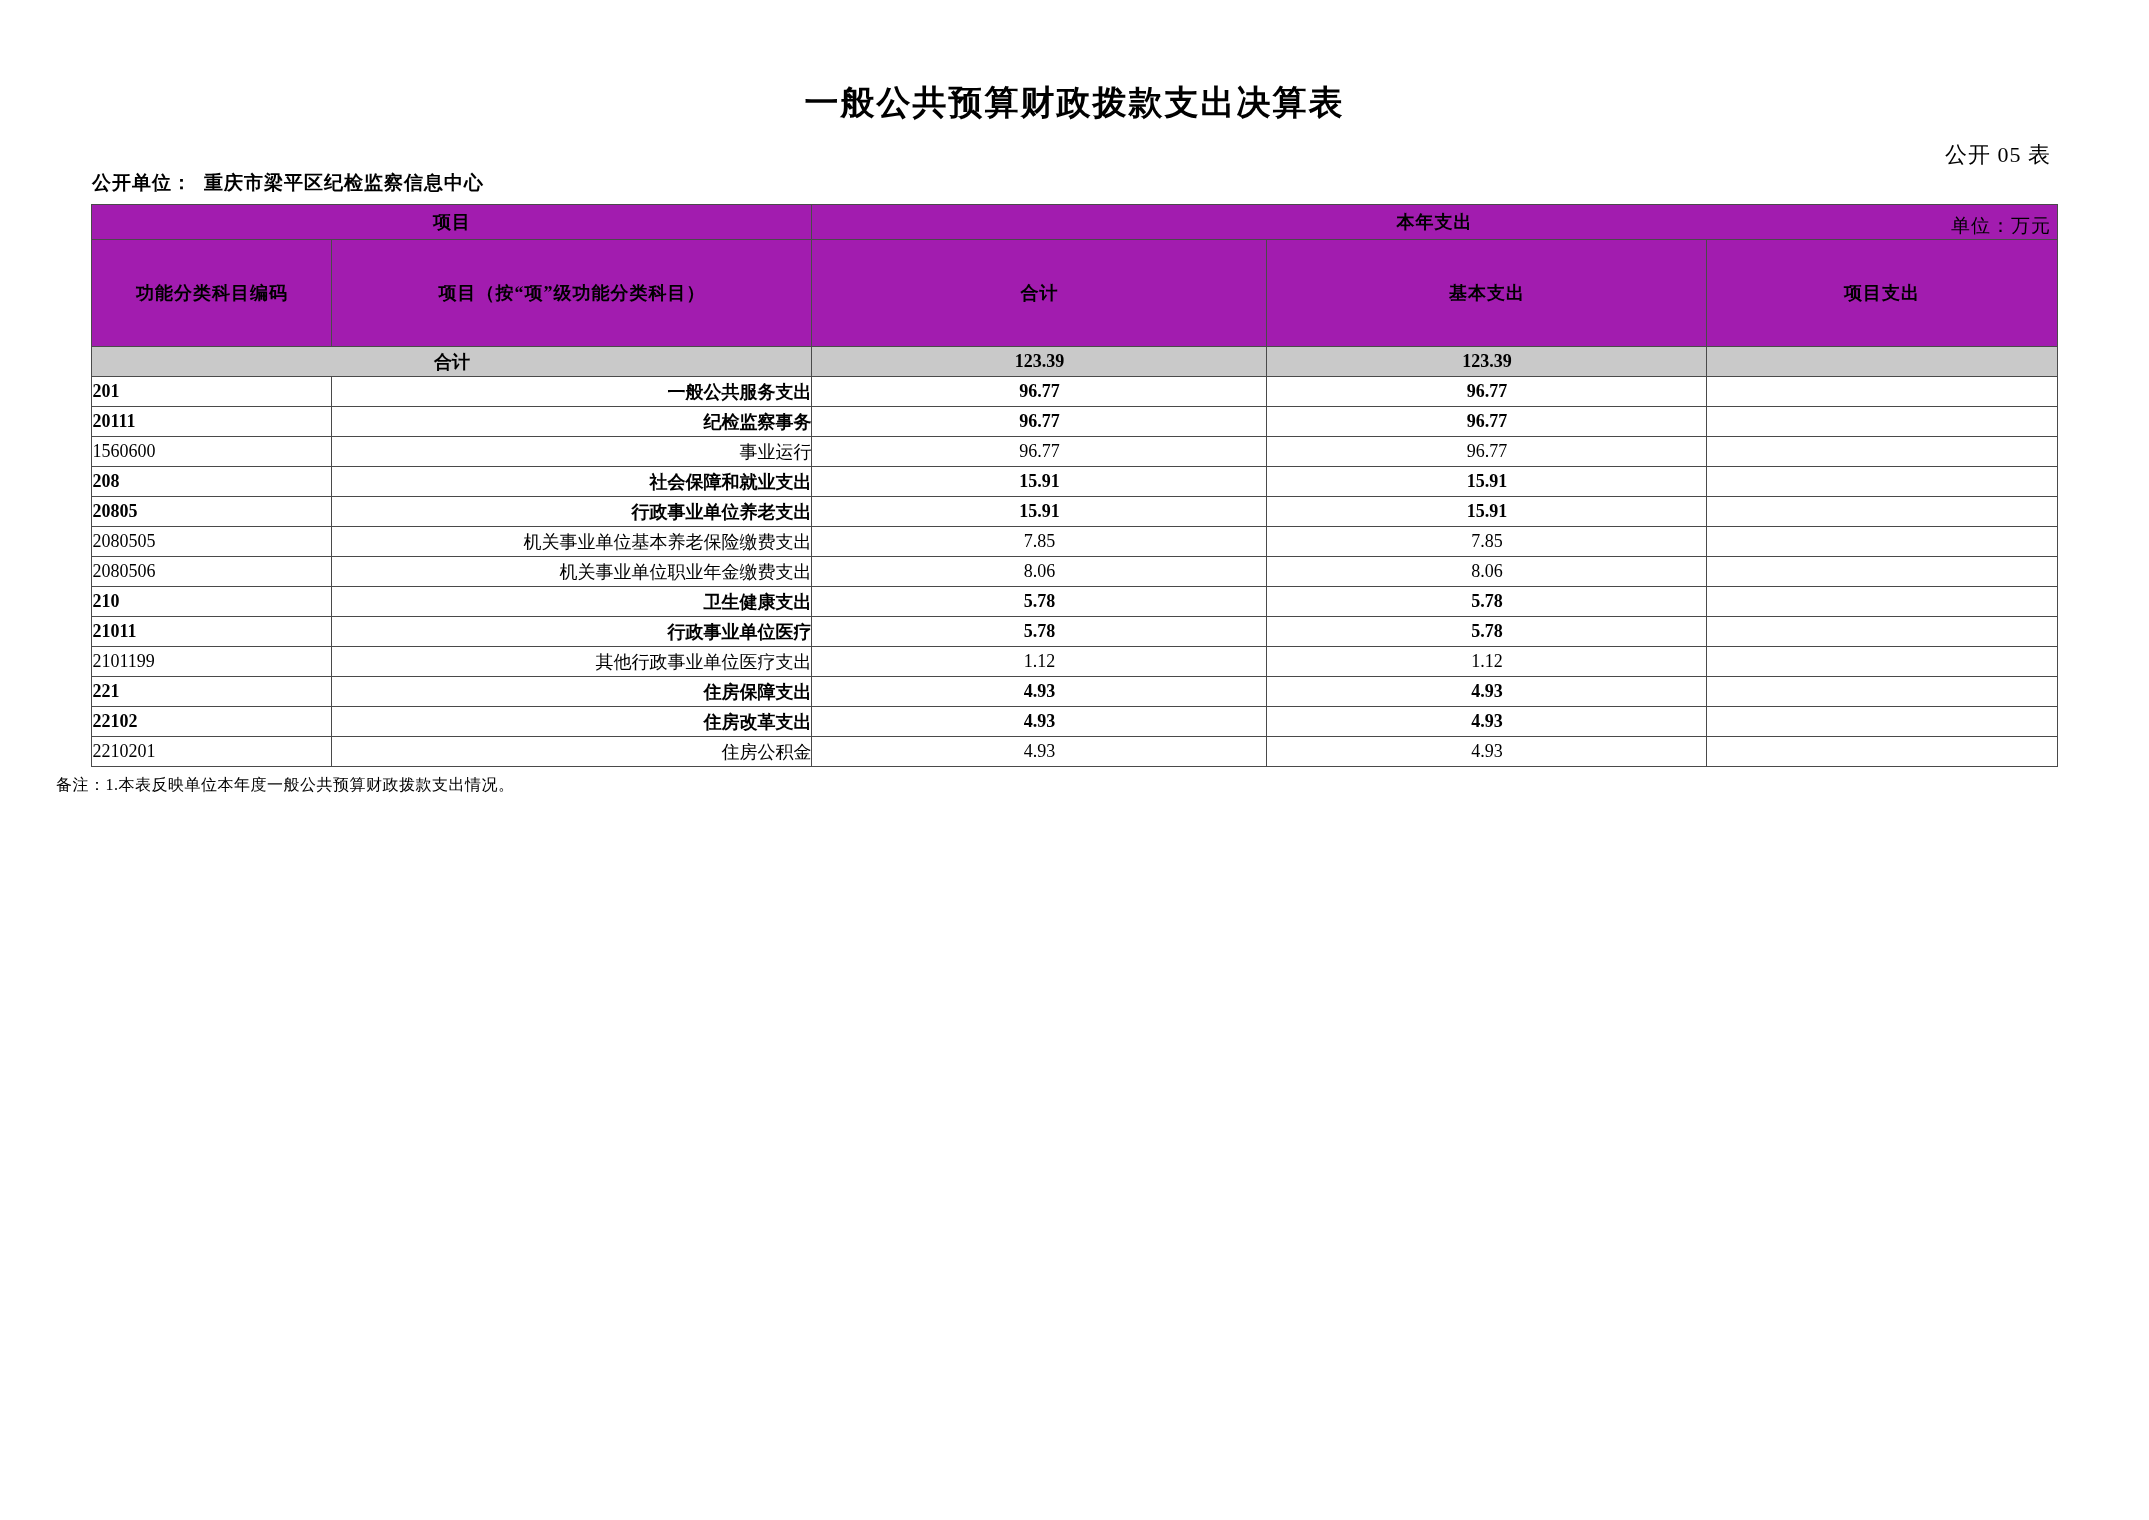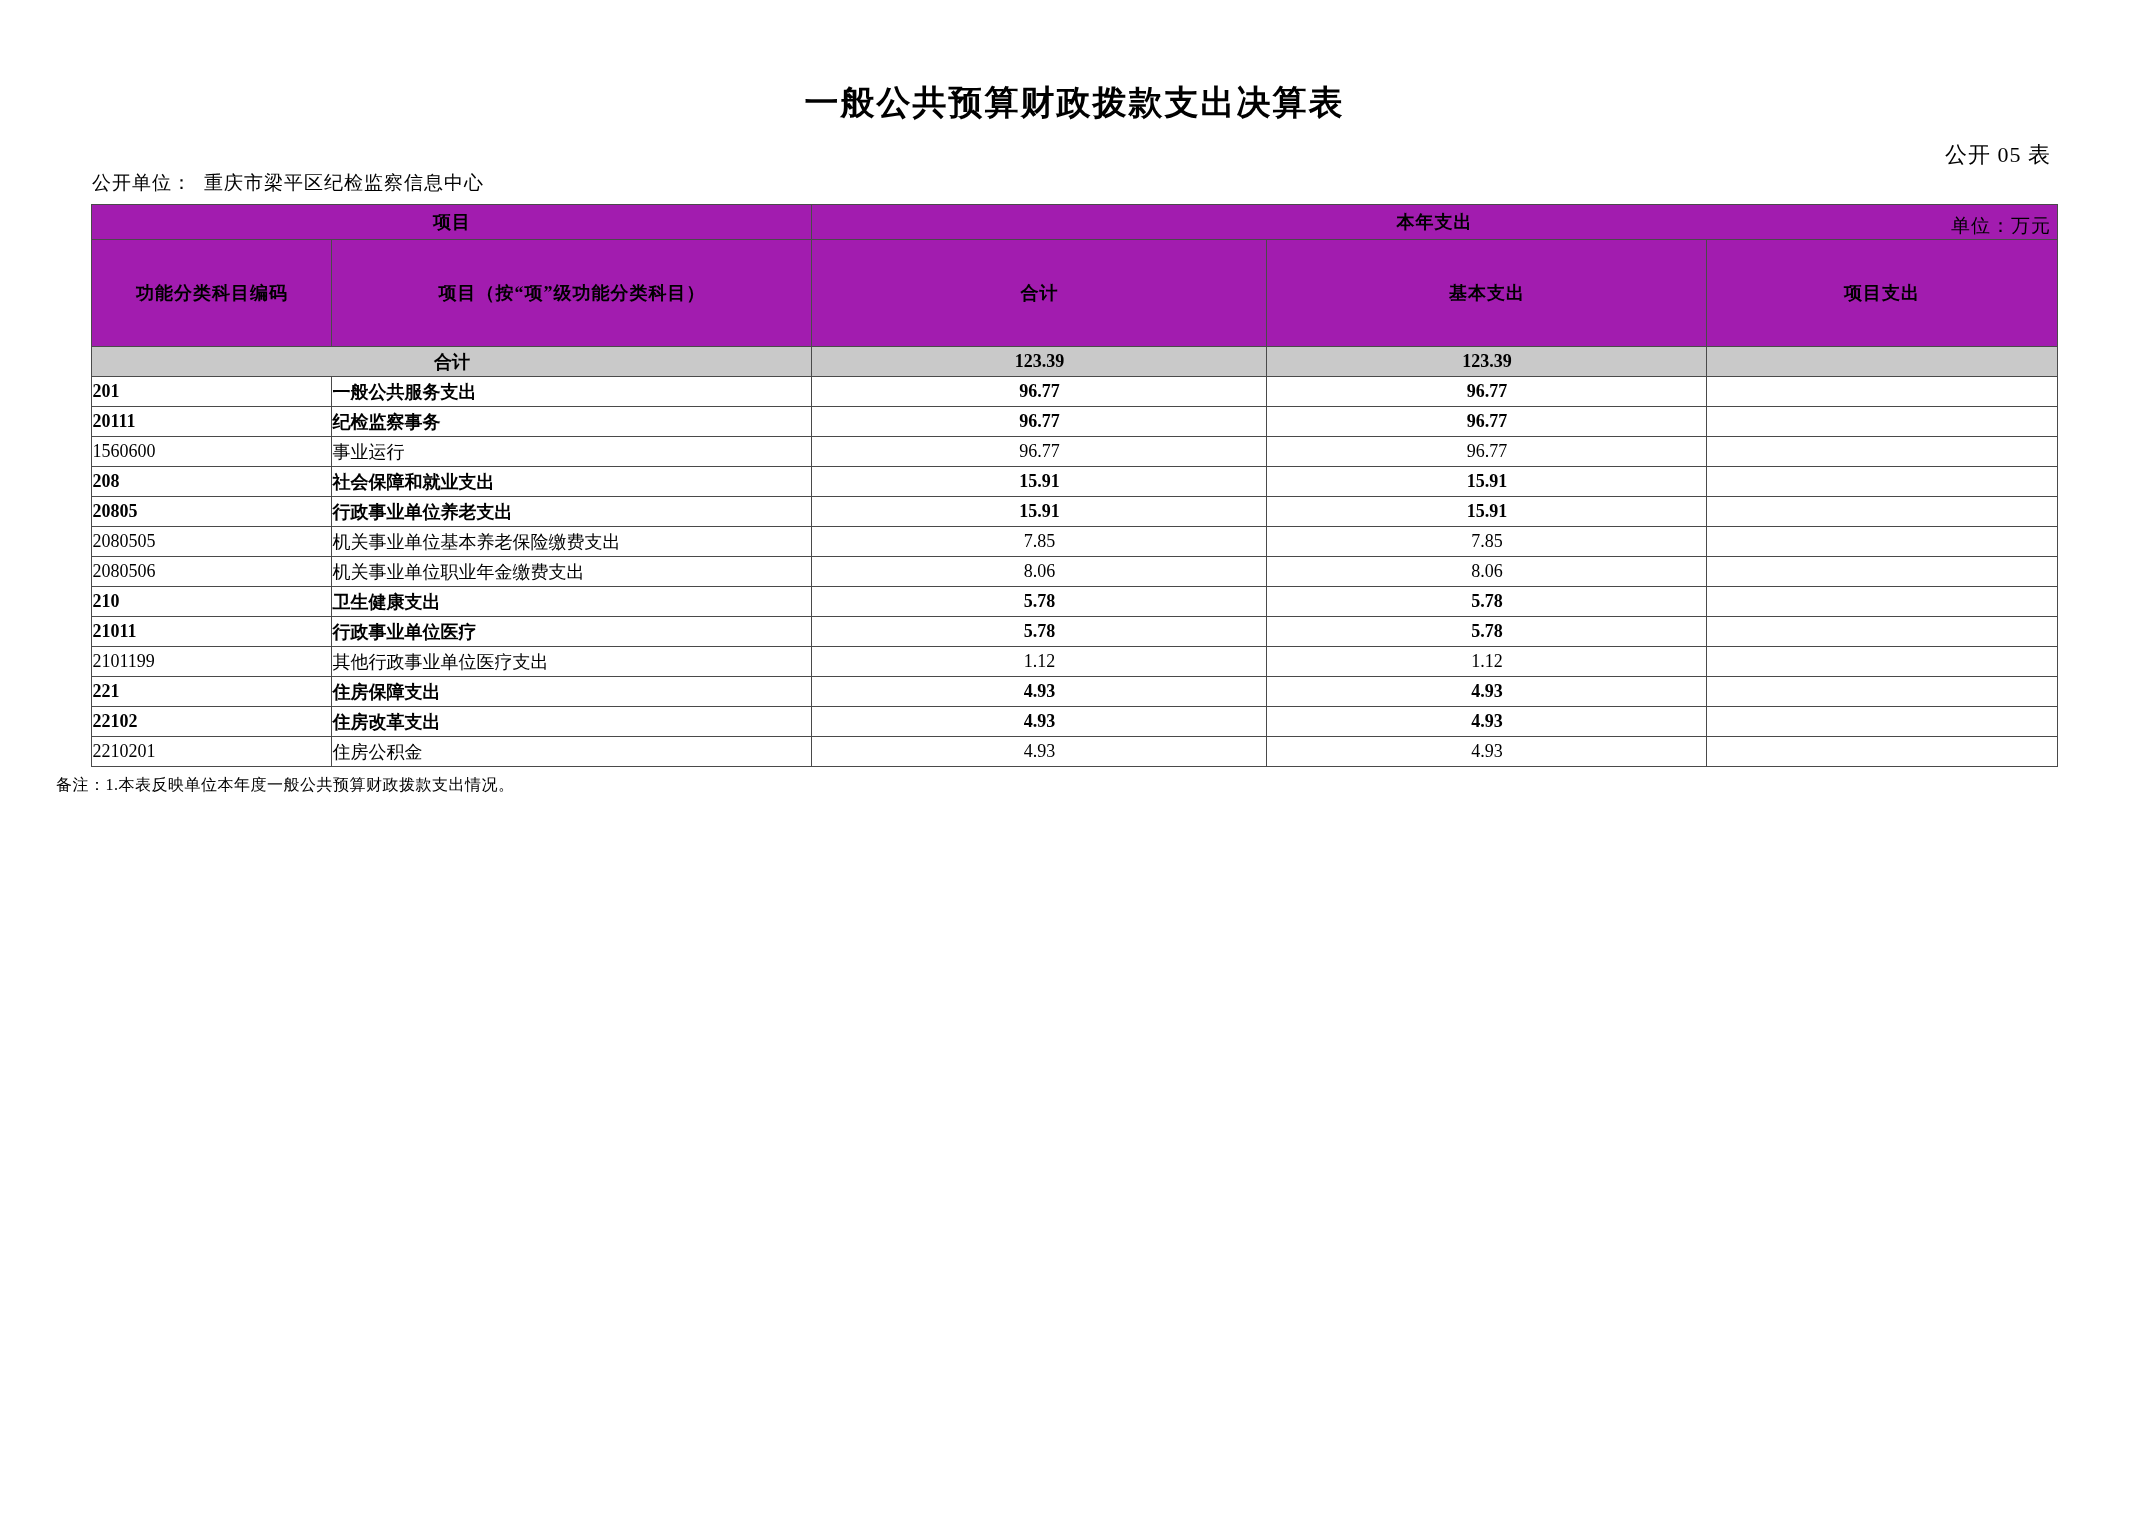--- a/index.html
+++ b/index.html
@@ -49,20 +49,21 @@
     letter-spacing: 1px;
     margin-top: 43px;
   }
   .org-line {
     position: absolute;
     left: 92px;
     top: 18px;
     font-size: 19px;
     letter-spacing: 1px;
     white-space: nowrap;
+    font-weight: bold;
   }
   .org-line .org-name {
     margin-left: 12px;
   }
   table.budget {
     border-collapse: collapse;
     margin: 0 auto;
     margin-top: 6px;
     width: 1965px;
     table-layout: fixed;
@@ -90,21 +91,21 @@
     font-weight: bold;
     height: 29px;
   }
   td.code {
     padding-left: 10px;
     text-align: left;
     height: 29px;
   }
   td.name {
     padding-left: 10px;
-    text-align: left;
+    text-align: right;
   }
   td.num {
     text-align: center;
   }
   tr.bold td {
     font-weight: bold;
   }
   td.total-label {
     text-align: center;
     font-weight: bold;

